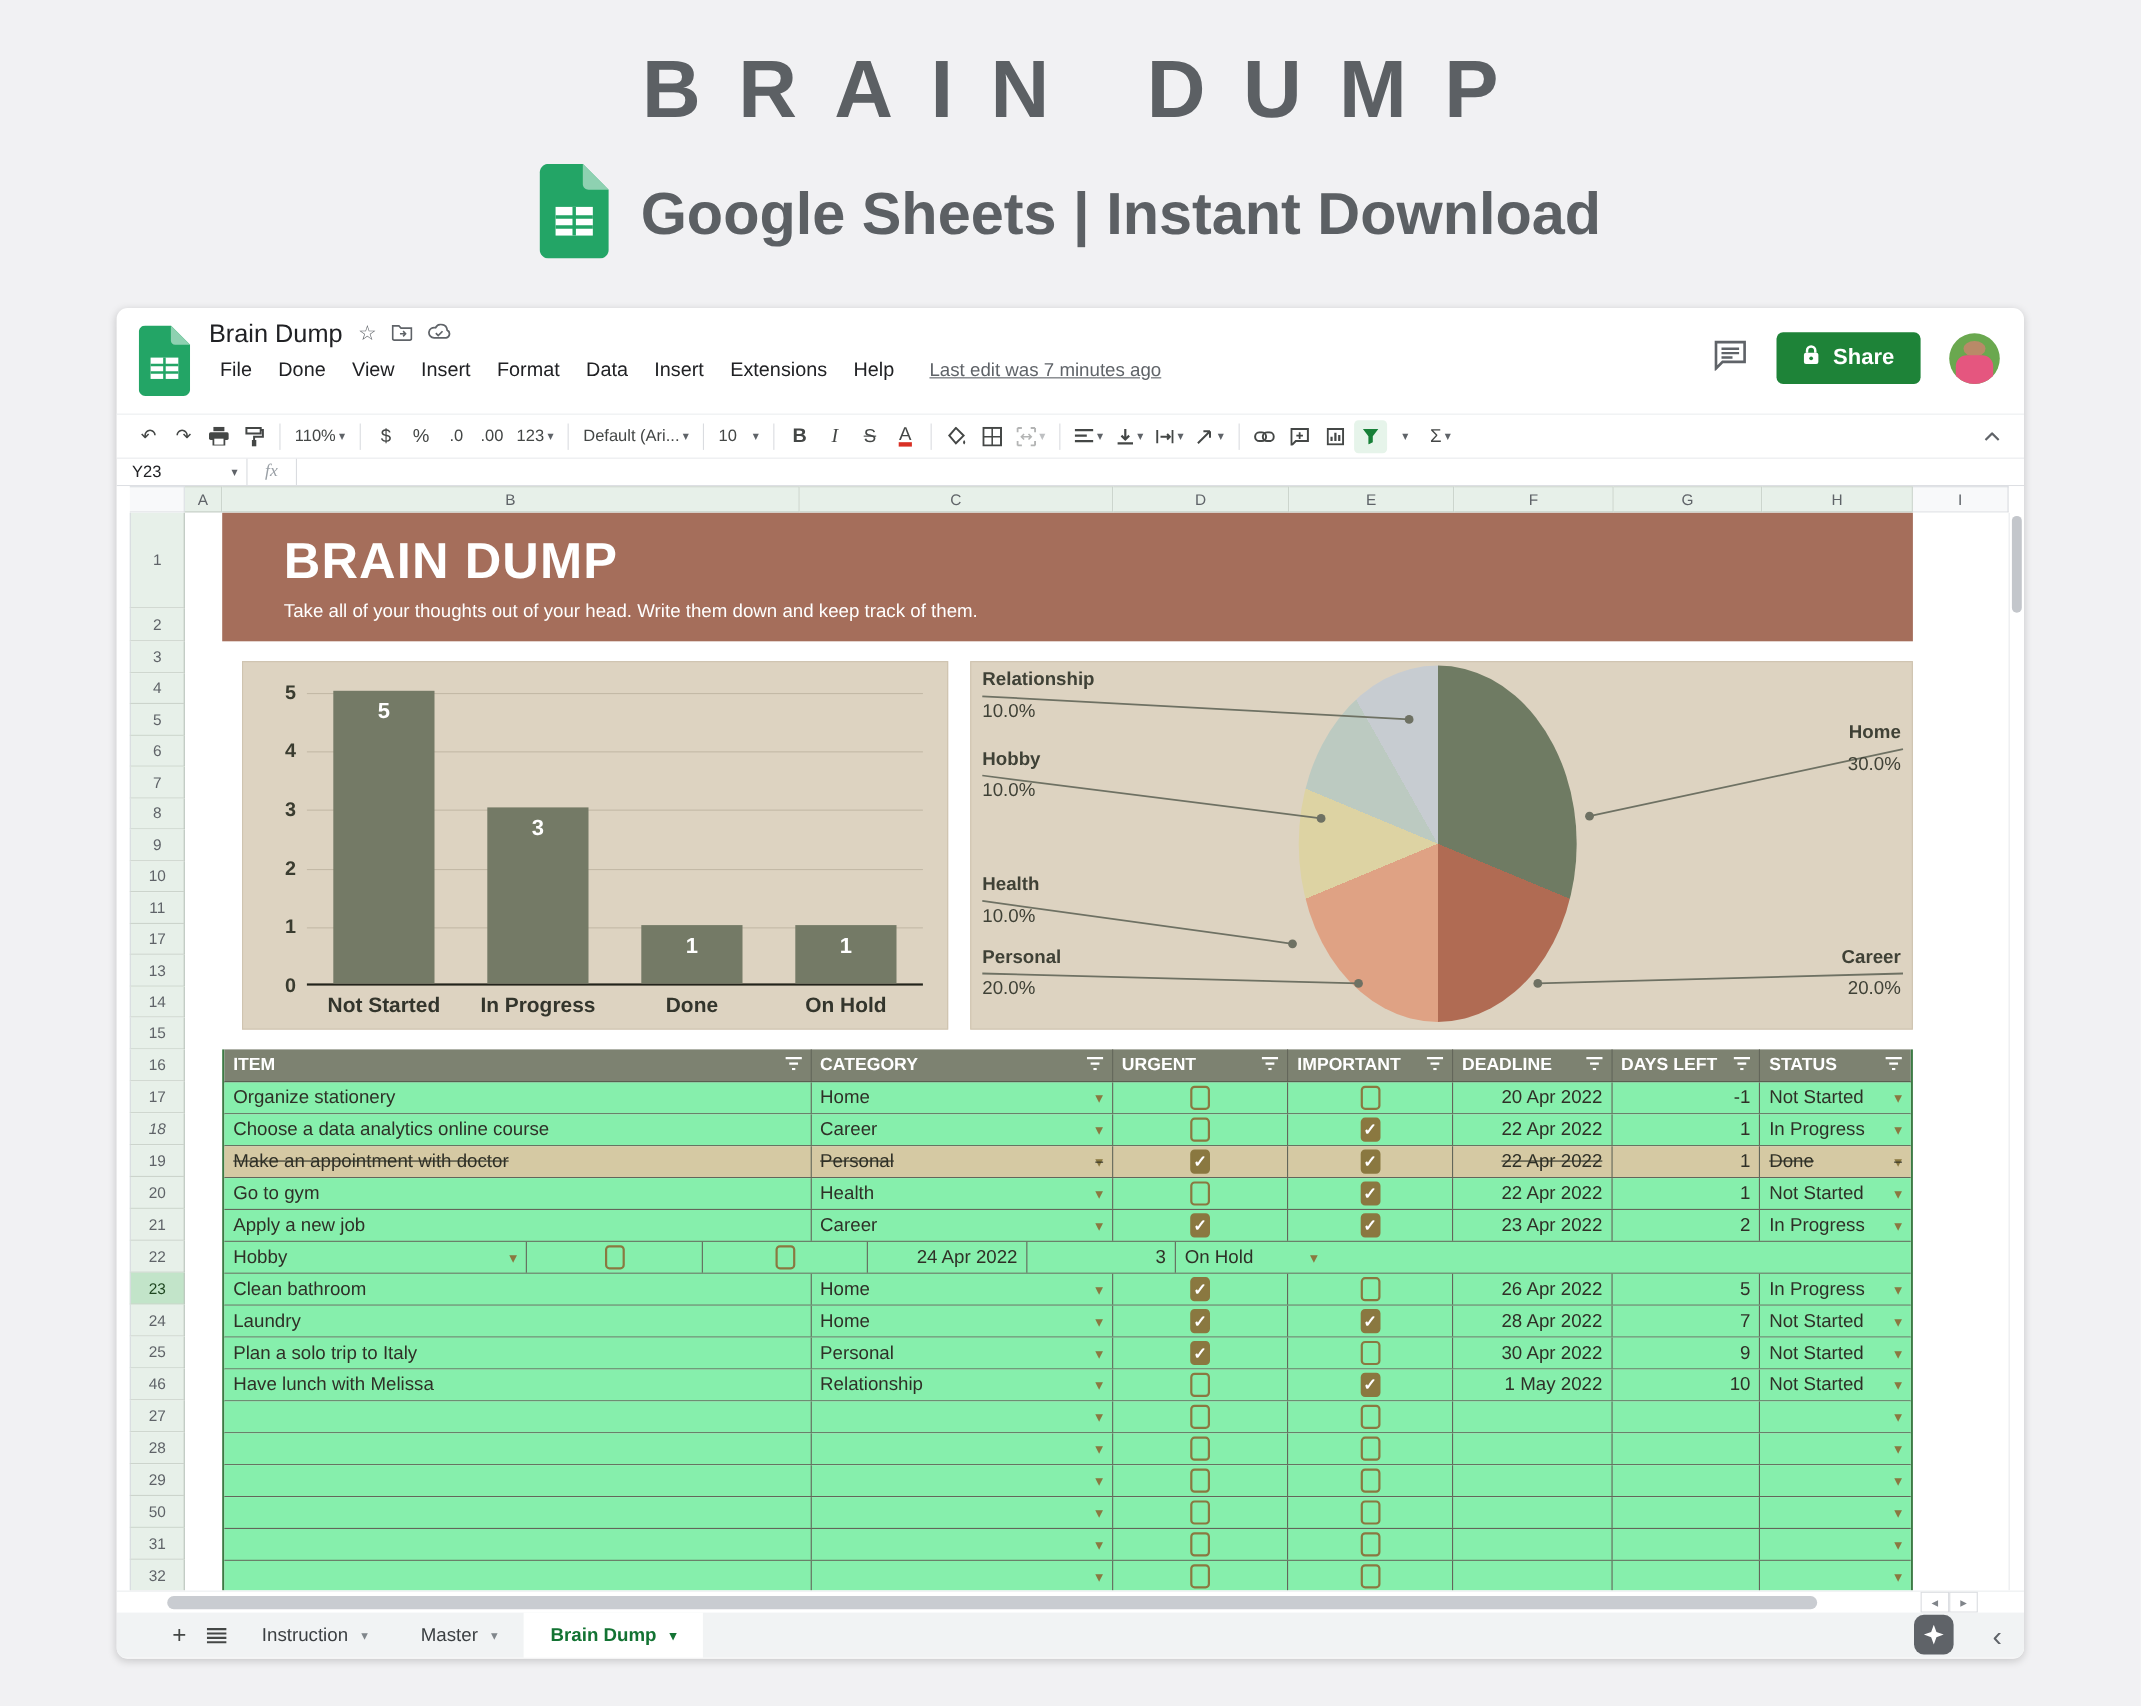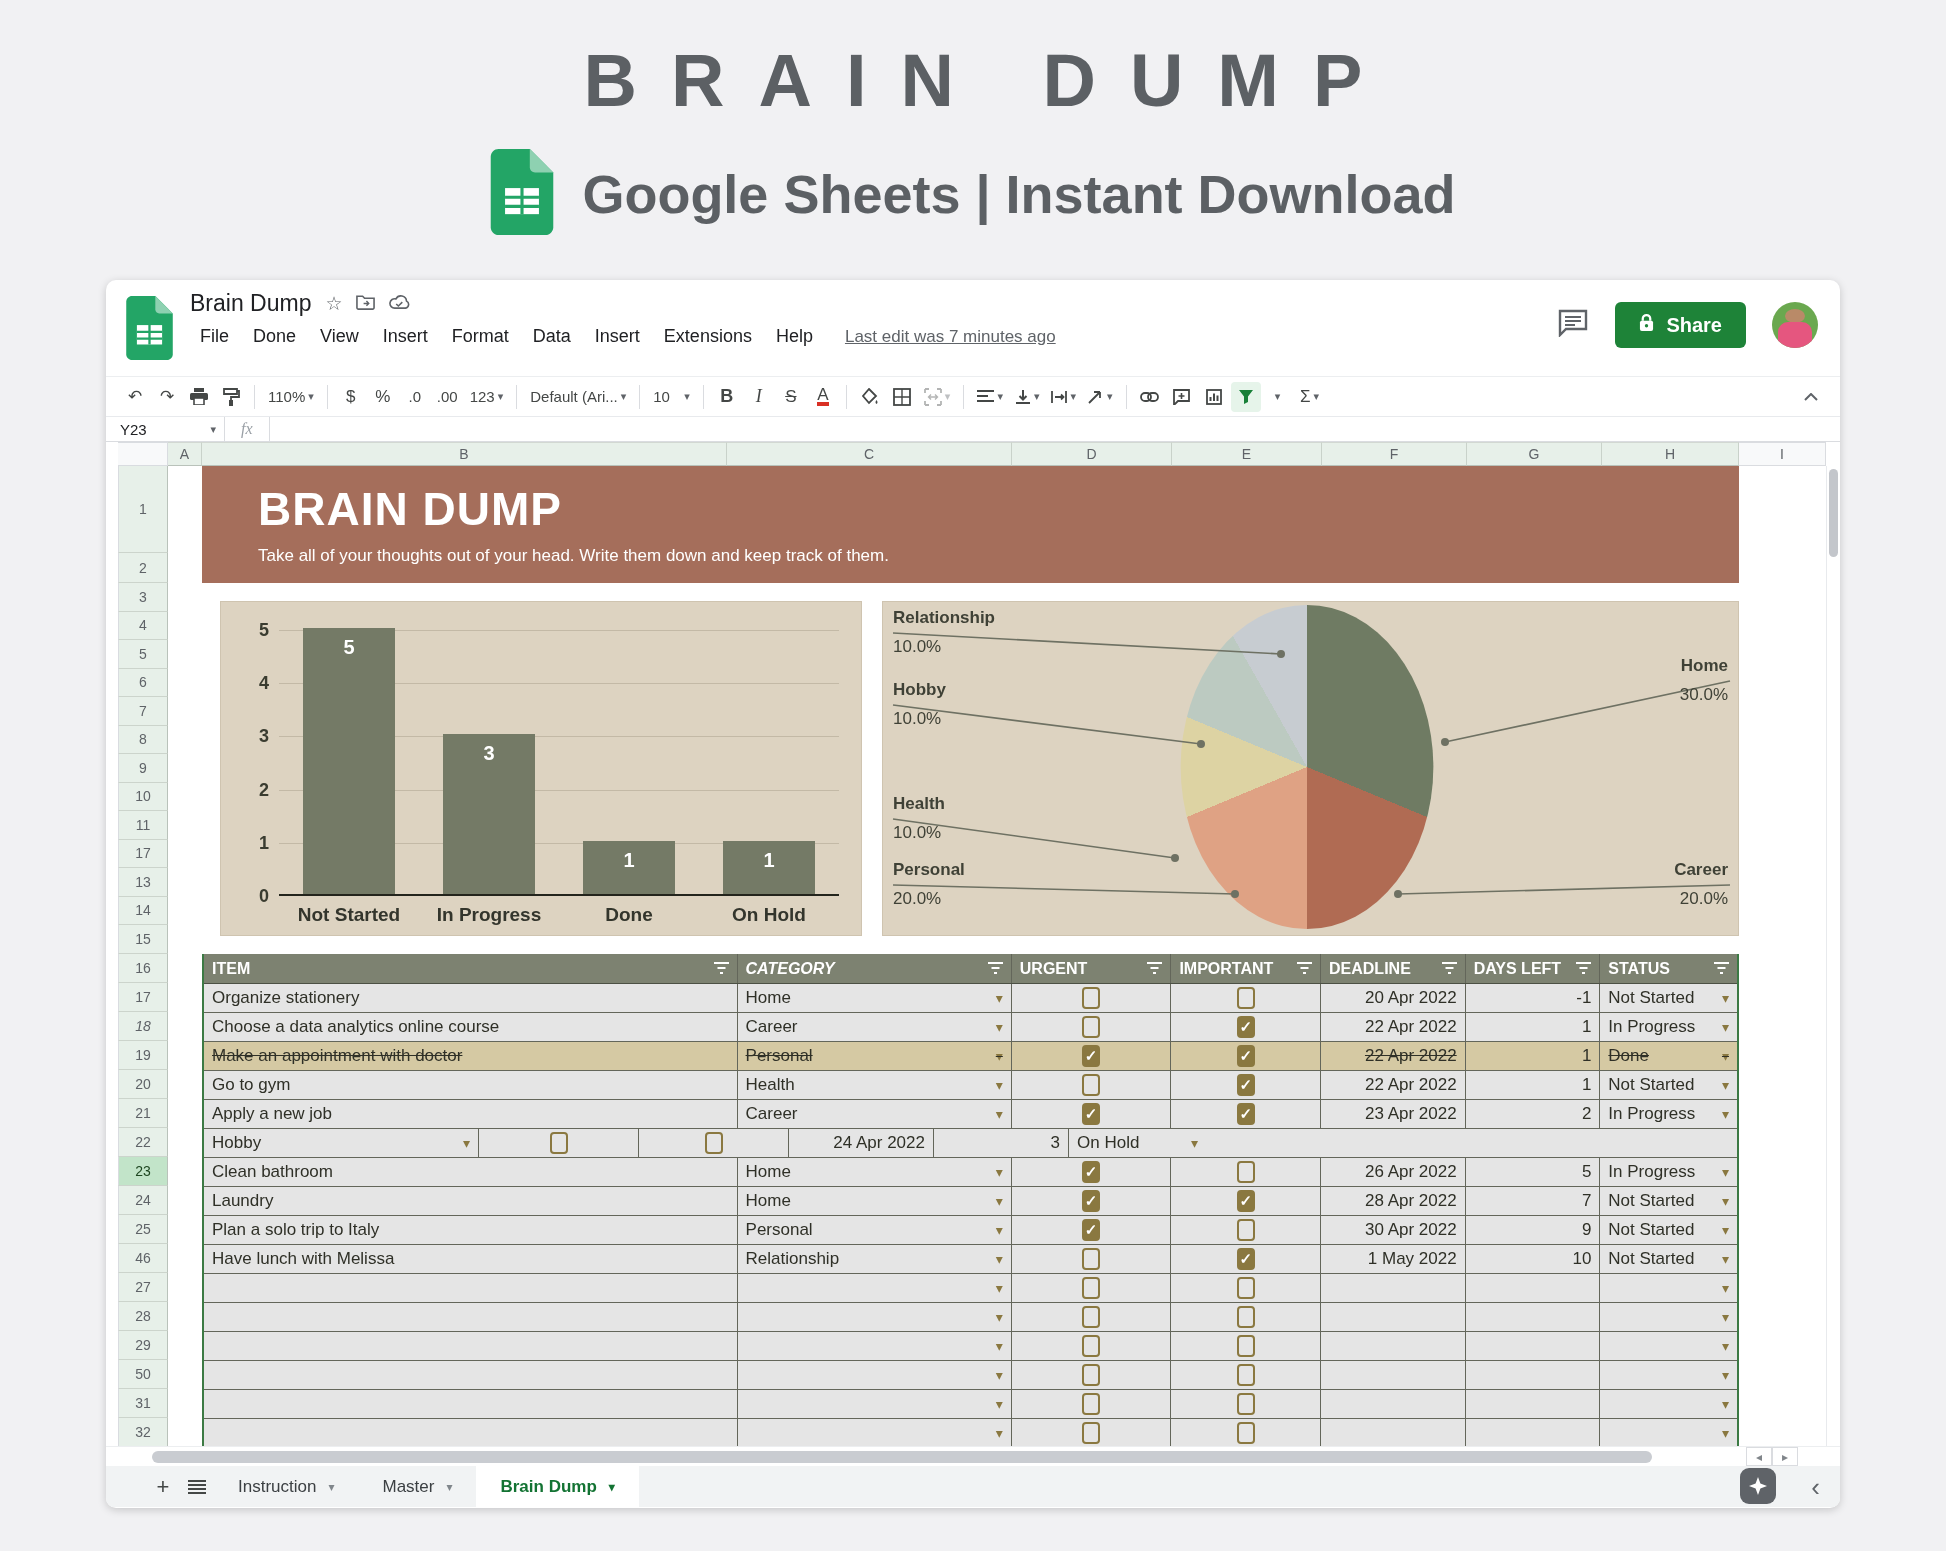--- a/index.html
+++ b/index.html
@@ -87,21 +87,21 @@
   
   .pie-ellipse { position:absolute; left:262px; top:3px; width:324px; height:324px; border-radius:50%; transform:scaleX(.78); }
   .pie-svg { position:absolute; left:0; top:0; }
   .plabel { position:absolute; width:200px; font-size:17px; color:#3f4136; }
   .plabel .nm { font-weight:bold; }
   .plabel .pc { margin-top:9px; }
   .plabel.right { text-align:right; }
 
   
   .ttable { position:absolute; left:96px; top:488px; width:1537px; border:2px solid #3c7a44; border-top:none; }
-  .trow { display:flex; height:29px; background:#e5e5e5; border-bottom:1px solid #63665a; }
+  .trow { display:flex; height:29px; background:#86efac; border-bottom:1px solid #63665a; }
   .trow.head { height:30px; background:#7d8271; border-bottom:1px solid #4c5044; }
   .trow.done { background:#d5c9a3; }
   .tcell { border-right:1px solid #63665a; display:flex; align-items:center; font-size:17px; color:#2f3027; overflow:hidden; white-space:nowrap; padding:0 8px; }
   .tcell:last-child { border-right:none; }
   .trow.head .tcell { color:#fff; font-weight:bold; font-size:16px; justify-content:space-between; cursor:pointer; }
   .tcell.rt { justify-content:flex-end; }
   .tcell.ctr { justify-content:center; }
   .tcell.dd { justify-content:space-between; cursor:pointer; }
   .ddarrow { color:#8a7840; font-size:14px; }
   .cbx { width:18px; height:22px; border:2.5px solid #8a7840; border-radius:4px; background:transparent; cursor:pointer; }
@@ -474,21 +474,21 @@
       </div>
 
     <div class="ttable" id="ttable">
         <div class="trow head">
           <div class="tcell" style="width: 535px;">
             <span>ITEM</span>
             <span><svg width="15" height="12" viewBox="0 0 15 12">
                 <path d="M0 1 h15 M3.5 6 h8 M6 11 h3" stroke="#fff" stroke-width="2"></path>
               </svg></span>
           </div>
-          <div class="tcell" style="width: 275px; font-style: italic;">
+          <div class="tcell" style="width: 275px;">
             <span>CATEGORY</span>
             <span><svg width="15" height="12" viewBox="0 0 15 12">
                 <path d="M0 1 h15 M3.5 6 h8 M6 11 h3" stroke="#fff" stroke-width="2"></path>
               </svg></span>
           </div>
           <div class="tcell" style="width: 160px;">
             <span>URGENT</span>
             <span><svg width="15" height="12" viewBox="0 0 15 12">
                 <path d="M0 1 h15 M3.5 6 h8 M6 11 h3" stroke="#fff" stroke-width="2"></path>
               </svg></span>

